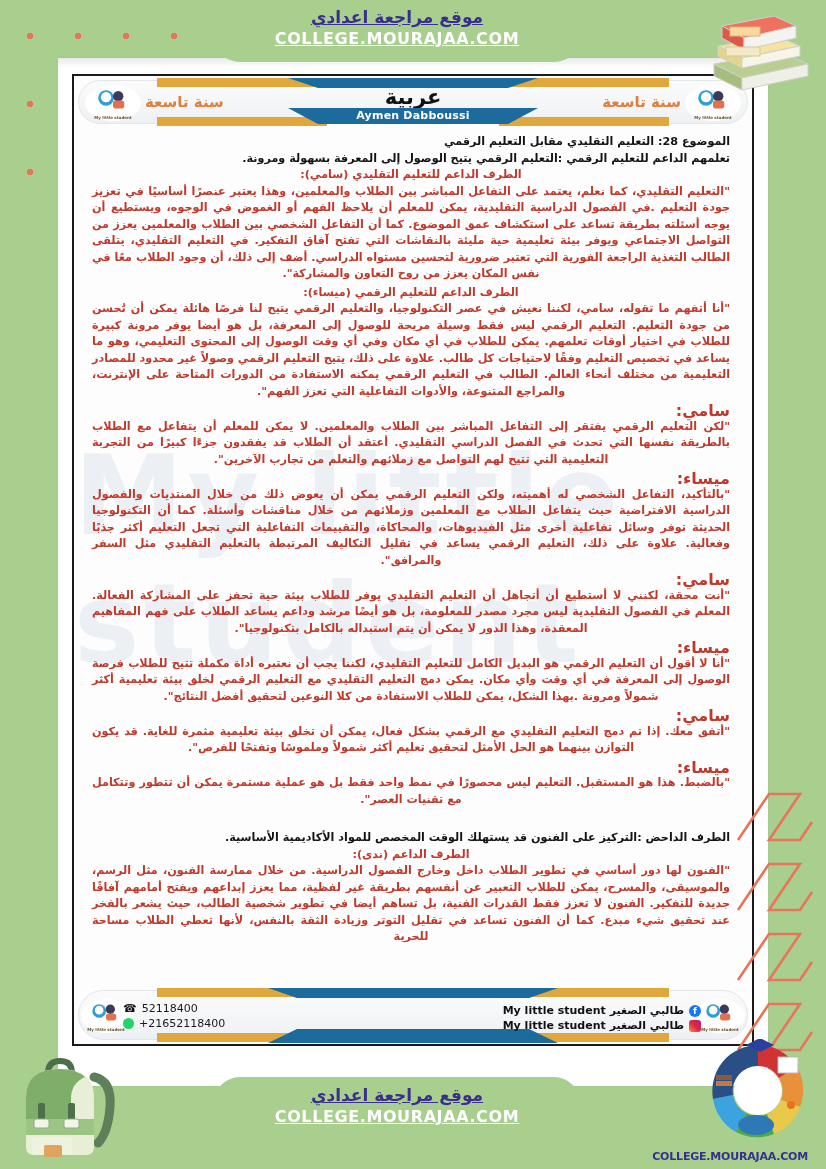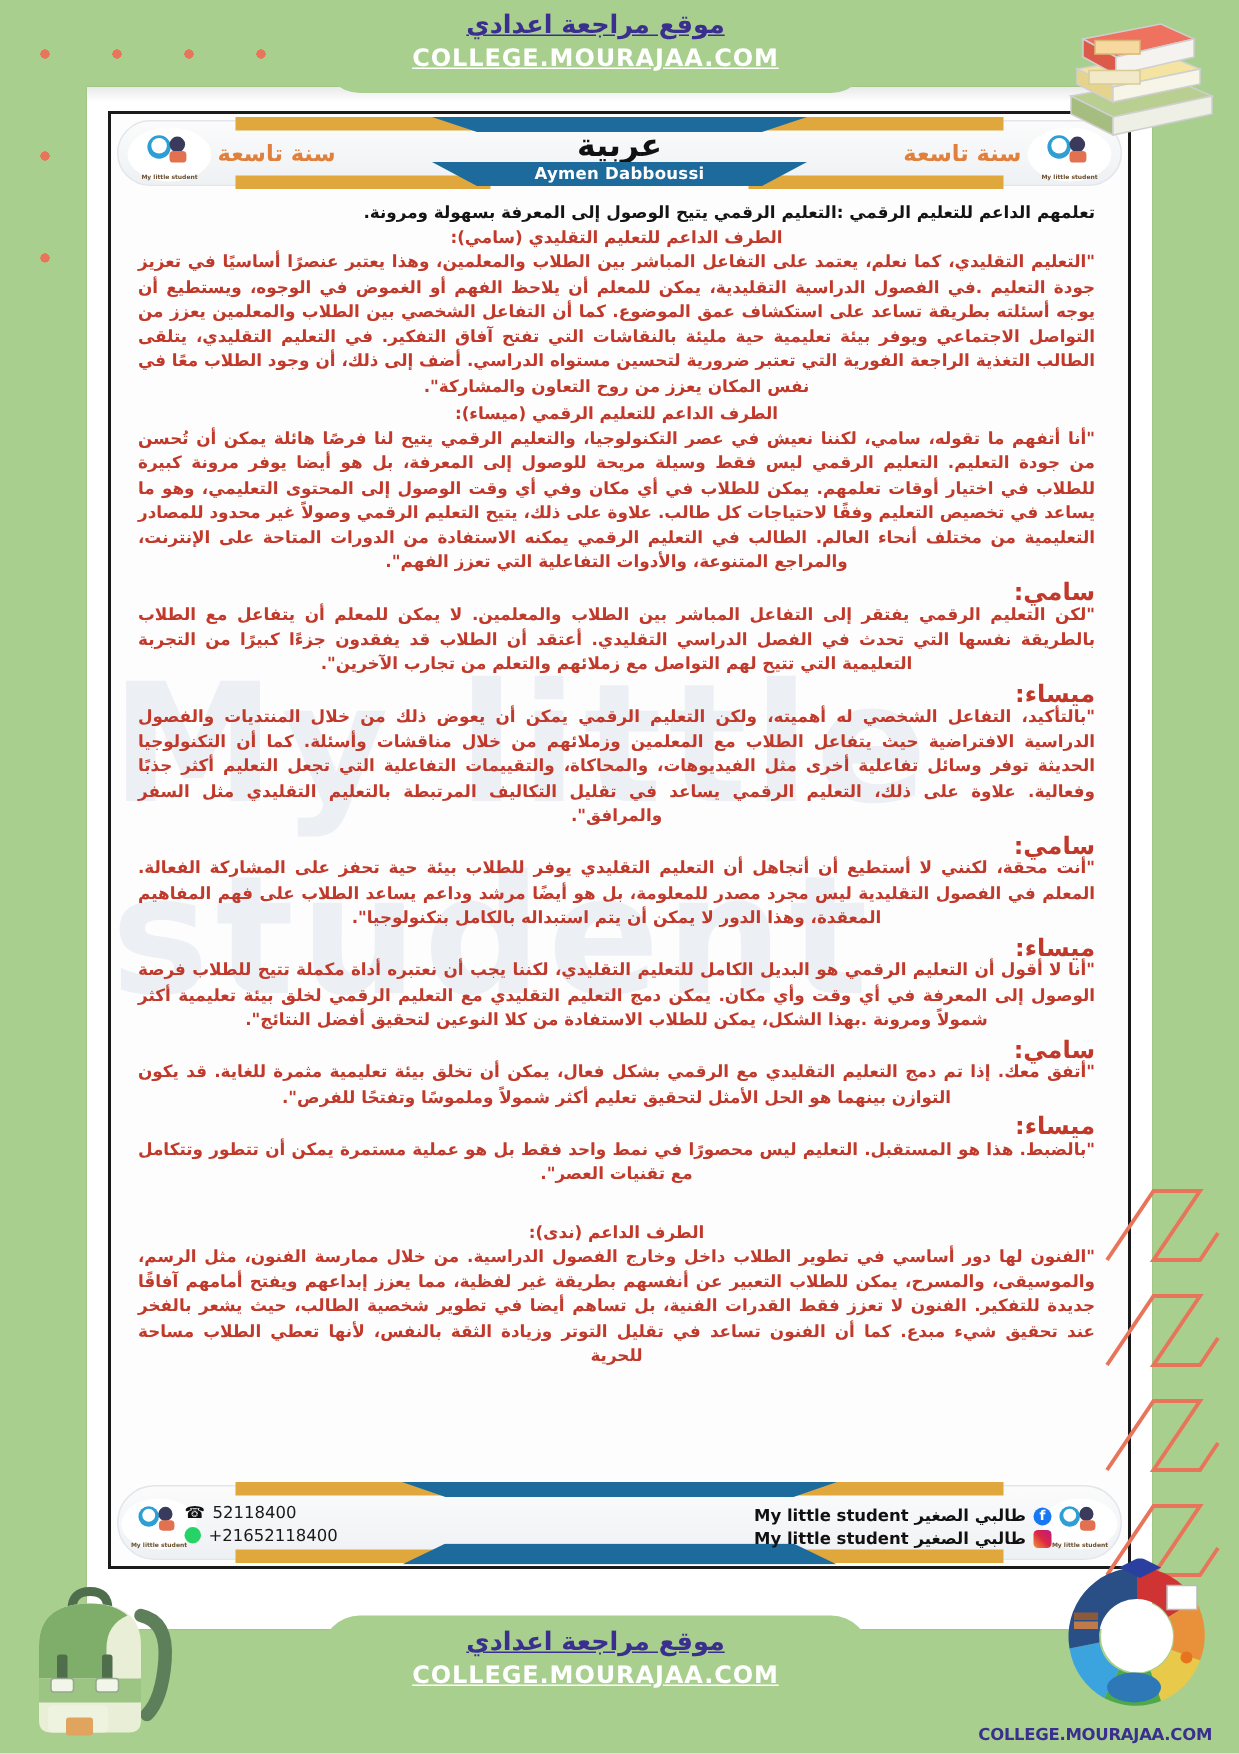--- a/index.html
+++ b/index.html
@@ -453,20 +453,21 @@
     </div>
 
     <div class="year-l">سنة تاسعة</div>
     <div class="year-r">سنة تاسعة</div>
     <div class="subject-title">عربية</div>
     <div class="author-band">Aymen Dabboussi</div>
   </div>
 
   <div class="doc-body">
 
+    <div class="line-dark">الموضوع 28: التعليم التقليدي مقابل التعليم الرقمي</div>
     <div class="line-dark">تعلمهم الداعم للتعليم الرقمي :التعليم الرقمي يتيح الوصول إلى المعرفة بسهولة ومرونة.</div>
 
     <div class="lbl-red">الطرف الداعم للتعليم التقليدي (سامي):</div>
     <div class="para-red">"التعليم التقليدي، كما نعلم، يعتمد على التفاعل المباشر بين الطلاب والمعلمين، وهذا يعتبر عنصرًا أساسيًا في تعزيز جودة التعليم .في الفصول الدراسية التقليدية، يمكن للمعلم أن يلاحظ الفهم أو الغموض في الوجوه، ويستطيع أن يوجه أسئلته بطريقة تساعد على استكشاف عمق الموضوع. كما أن التفاعل الشخصي بين الطلاب والمعلمين يعزز من التواصل الاجتماعي ويوفر بيئة تعليمية حية مليئة بالنقاشات التي تفتح آفاق التفكير. في التعليم التقليدي، يتلقى الطالب التغذية الراجعة الفورية التي تعتبر ضرورية لتحسين مستواه الدراسي. أضف إلى ذلك، أن وجود الطلاب معًا في نفس المكان يعزز من روح التعاون والمشاركة".</div>
 
     <div class="lbl-red">الطرف الداعم للتعليم الرقمي (ميساء):</div>
     <div class="para-red">"أنا أتفهم ما تقوله، سامي، لكننا نعيش في عصر التكنولوجيا، والتعليم الرقمي يتيح لنا فرصًا هائلة يمكن أن تُحسن من جودة التعليم. التعليم الرقمي ليس فقط وسيلة مريحة للوصول إلى المعرفة، بل هو أيضا يوفر مرونة كبيرة للطلاب في اختيار أوقات تعلمهم. يمكن للطلاب في أي مكان وفي أي وقت الوصول إلى المحتوى التعليمي، وهو ما يساعد في تخصيص التعليم وفقًا لاحتياجات كل طالب. علاوة على ذلك، يتيح التعليم الرقمي وصولاً غير محدود للمصادر التعليمية من مختلف أنحاء العالم. الطالب في التعليم الرقمي يمكنه الاستفادة من الدورات المتاحة على الإنترنت، والمراجع المتنوعة، والأدوات التفاعلية التي تعزز الفهم".</div>
 
     <div class="speaker">سامي:</div>
     <div class="para-red">"لكن التعليم الرقمي يفتقر إلى التفاعل المباشر بين الطلاب والمعلمين. لا يمكن للمعلم أن يتفاعل مع الطلاب بالطريقة نفسها التي تحدث في الفصل الدراسي التقليدي. أعتقد أن الطلاب قد يفقدون جزءًا كبيرًا من التجربة التعليمية التي تتيح لهم التواصل مع زملائهم والتعلم من تجارب الآخرين".</div>
@@ -481,20 +482,21 @@
     <div class="para-red">"أنا لا أقول أن التعليم الرقمي هو البديل الكامل للتعليم التقليدي، لكننا يجب أن نعتبره أداة مكملة تتيح للطلاب فرصة الوصول إلى المعرفة في أي وقت وأي مكان. يمكن دمج التعليم التقليدي مع التعليم الرقمي لخلق بيئة تعليمية أكثر شمولاً ومرونة .بهذا الشكل، يمكن للطلاب الاستفادة من كلا النوعين لتحقيق أفضل النتائج".</div>
 
     <div class="speaker">سامي:</div>
     <div class="para-red">"أتفق معك. إذا تم دمج التعليم التقليدي مع الرقمي بشكل فعال، يمكن أن تخلق بيئة تعليمية مثمرة للغاية. قد يكون التوازن بينهما هو الحل الأمثل لتحقيق تعليم أكثر شمولاً وملموسًا وتفتحًا للفرص".</div>
 
     <div class="speaker">ميساء:</div>
     <div class="para-red">"بالضبط. هذا هو المستقبل. التعليم ليس محصورًا في نمط واحد فقط بل هو عملية مستمرة يمكن أن تتطور وتتكامل مع تقنيات العصر".</div>
 
     <div class="gap"></div>
 
+    <div class="line-dark">الطرف الداحض :التركيز على الفنون قد يستهلك الوقت المخصص للمواد الأكاديمية الأساسية.</div>
 
     <div class="lbl-red">الطرف الداعم (ندى):</div>
     <div class="para-red">"الفنون لها دور أساسي في تطوير الطلاب داخل وخارج الفصول الدراسية. من خلال ممارسة الفنون، مثل الرسم، والموسيقى، والمسرح، يمكن للطلاب التعبير عن أنفسهم بطريقة غير لفظية، مما يعزز إبداعهم ويفتح أمامهم آفاقًا جديدة للتفكير. الفنون لا تعزز فقط القدرات الفنية، بل تساهم أيضا في تطوير شخصية الطالب، حيث يشعر بالفخر عند تحقيق شيء مبدع. كما أن الفنون تساعد في تقليل التوتر وزيادة الثقة بالنفس، لأنها تعطي الطلاب مساحة للحرية</div>
   </div>
 
   <div class="doc-foot">
     <div class="foot-ribbon-l"></div>
     <div class="foot-ribbon-r"></div>
     <div class="foot-ribbon-lb"></div>
     <div class="foot-ribbon-rb"></div>

